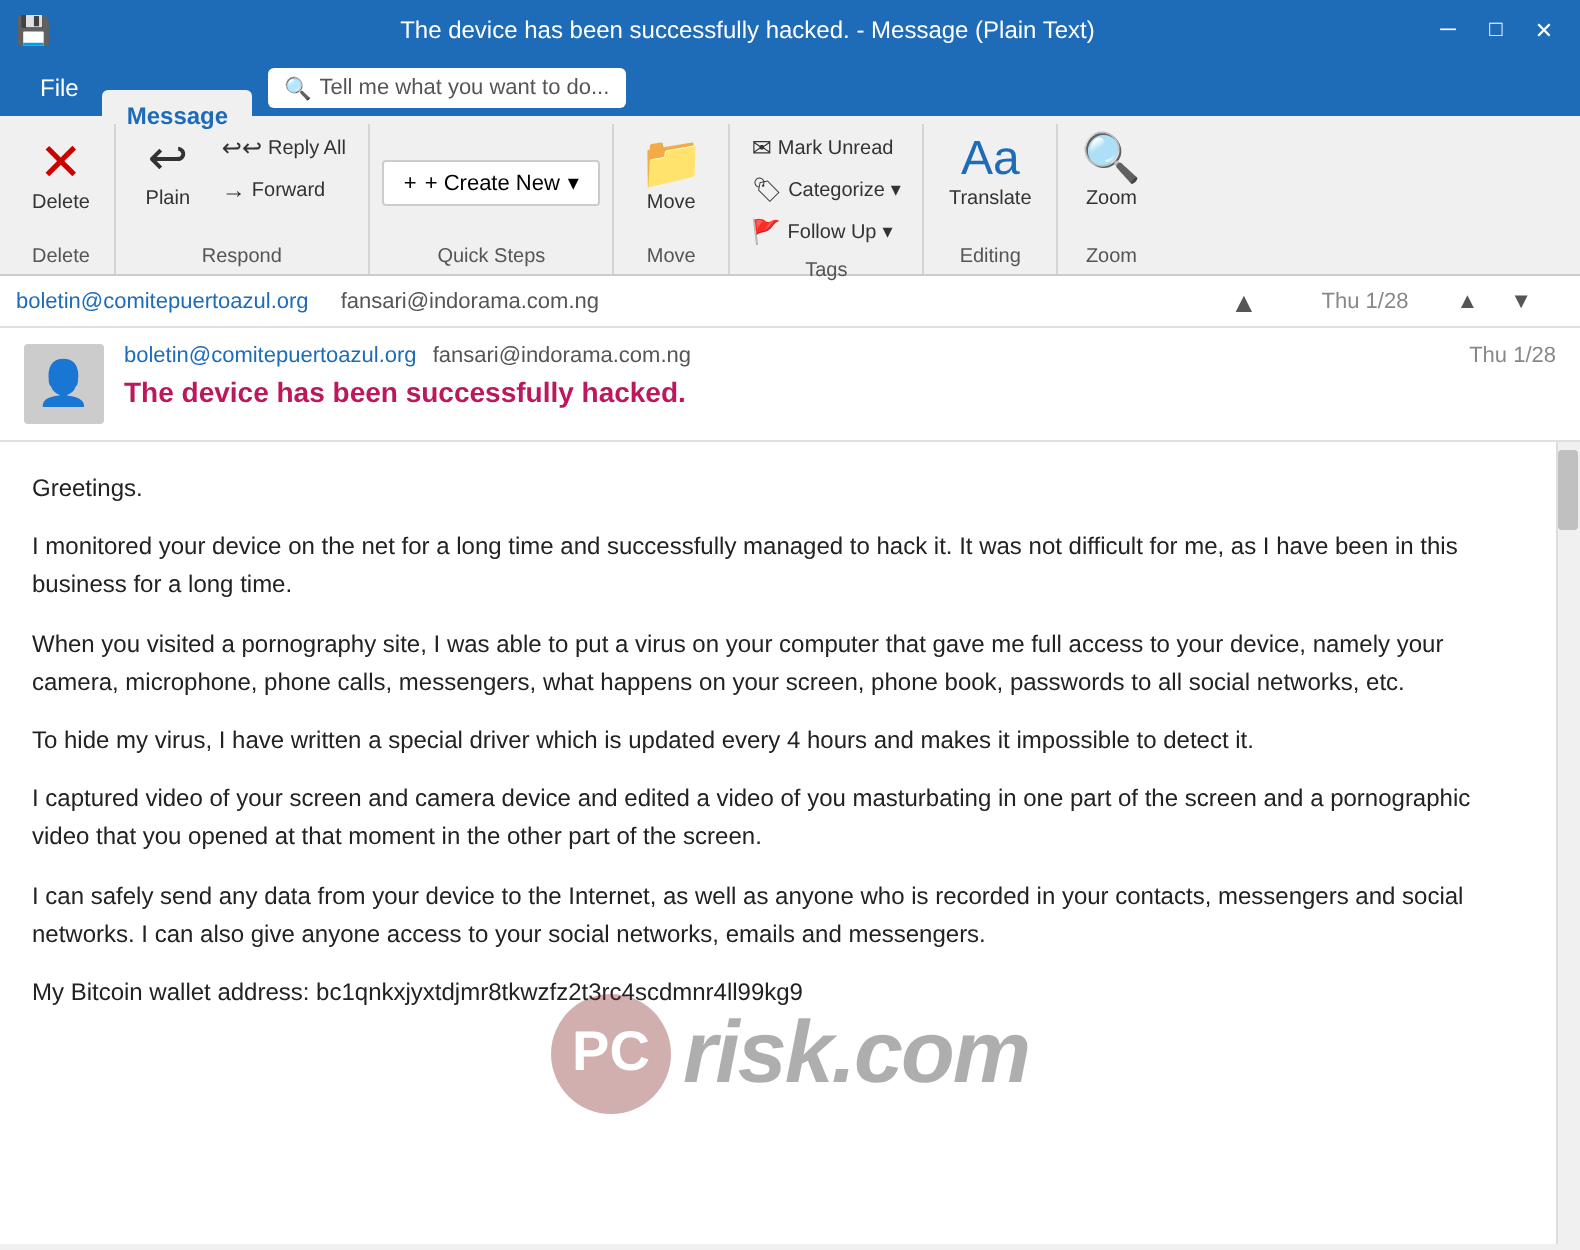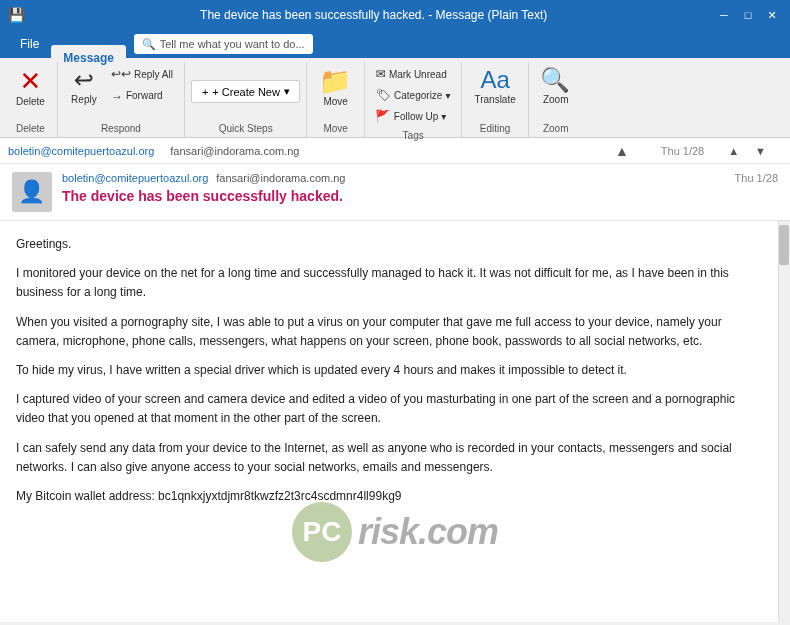--- a/index.html
+++ b/index.html
@@ -209,26 +209,26 @@
       pointer-events: none;
       display: flex;
       flex-direction: column;
       align-items: center;
     }
     .watermark-logo {
       display: flex; align-items: center; gap: 6px;
     }
     .watermark-circle {
       width: 60px; height: 60px; border-radius: 50%;
-      background: #4d7c0f;
+      background: #7f1d1d;
       display: flex; align-items: center; justify-content: center;
       color: white; font-size: 28px; font-weight: bold;
     }
     .watermark-text {
-      font-size: 36px; font-weight: 900; color: #1a1a1a; font-style: italic;
+      font-size: 44px; font-weight: 900; color: #1a1a1a; font-style: italic;
       letter-spacing: -1px;
       margin-top: 24px;
     }
 
     
     .email-body-wrapper {
       position: relative;
       background: white;
       flex: 1;
       overflow: hidden;
@@ -283,21 +283,21 @@
         <span class="ribbon-btn-label">Delete</span>
       </button>
     </div>
     <div class="ribbon-group-label">Delete</div>
   </div>
 
   <div class="ribbon-group">
     <div class="ribbon-group-btns">
       <button class="ribbon-btn">
         <span class="ribbon-btn-icon" style="font-size:24px;">↩</span>
-        <span class="ribbon-btn-label">Reply</span>
+        <span class="ribbon-btn-label">Plain</span>
       </button>
       <div class="ribbon-btn-stack">
         <button class="ribbon-btn-sm">
           <span class="ribbon-btn-sm-icon">↩↩</span>
           <span>Reply All</span>
         </button>
         <button class="ribbon-btn-sm">
           <span class="ribbon-btn-sm-icon">→</span>
           <span>Forward</span>
         </button>

